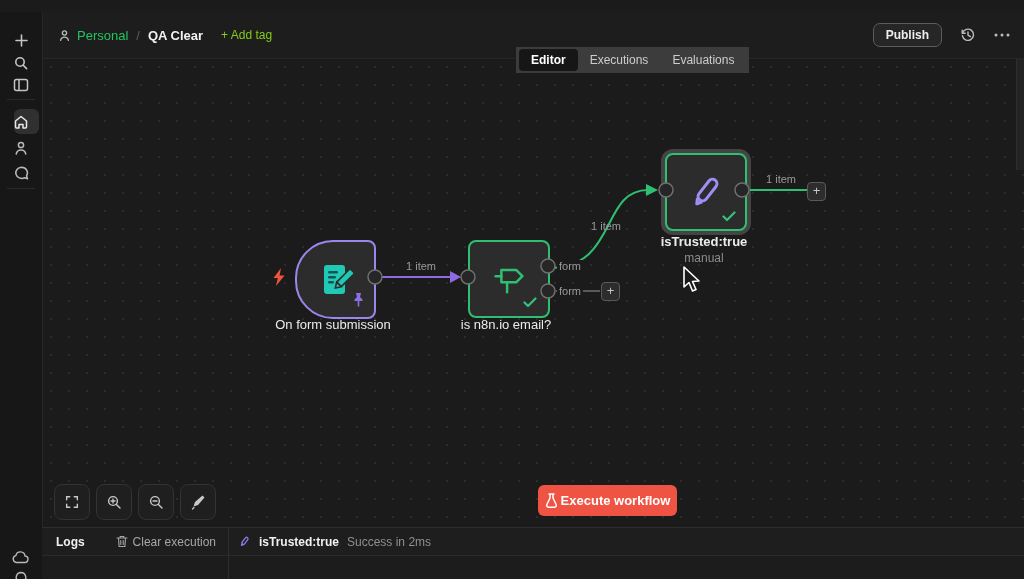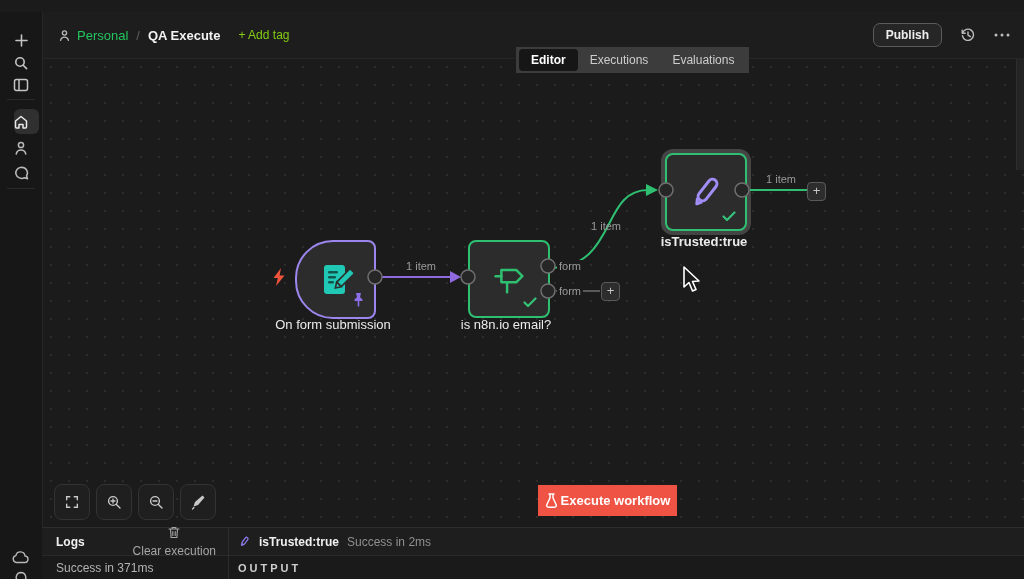--- a/index.html
+++ b/index.html
@@ -38,30 +38,30 @@
   .node-sub{position:absolute;width:170px;text-align:center;font-size:12px;color:#8d8d8d;z-index:3;}
   .conn-label{position:absolute;width:60px;text-align:center;font-size:11px;color:#9a9a9a;z-index:3;}
   .port-label{position:absolute;font-size:11px;color:#9a9a9a;background:#1b1b1b;padding:0 2px;z-index:3;}
   .pluschip{position:absolute;width:17px;height:17px;background:#2d2d2d;border:1px solid #5a5a5a;border-radius:4px;
     color:#c9c9c9;font-size:13px;line-height:15px;text-align:center;z-index:3;cursor:pointer;}
   .nodecheck{position:absolute;z-index:3;}
   .overlay{position:absolute;left:0;top:0;z-index:2;pointer-events:none;}
   
   .ctl{position:absolute;width:34px;height:34px;background:#1f1f1f;border:1px solid #333333;border-radius:8px;
     display:flex;align-items:center;justify-content:center;color:#c9c9c9;cursor:pointer;z-index:5;}
-  .execbtn{left:538px;top:485px;width:139px;height:31px;background:#ef5343;border:none;border-radius:0;color:#ffffff;
+  .execbtn{left:538px;top:485px;width:139px;height:31px;background:#ef5343;border:none;border-radius:6px;color:#ffffff;
     font-size:13px;font-weight:bold;display:flex;align-items:center;justify-content:center;gap:3px;cursor:pointer;z-index:5;font-family:inherit;}
   
   .logs{left:42px;top:527px;right:0;height:52px;background:#1c1c1c;border-top:1px solid #2d2d2d;z-index:5;}
   .logs-row1{position:absolute;left:0;top:0;right:0;height:27px;border-bottom:1px solid #2a2a2a;display:flex;align-items:center;background:#1e1e1e;}
   .logs-row2{position:absolute;left:0;top:28px;right:0;height:24px;display:flex;align-items:center;background:#1a1a1a;}
   .logs-vdiv{position:absolute;left:186px;top:0;bottom:0;width:1px;background:#2d2d2d;}
   .lcell{width:186px;display:flex;align-items:center;flex:none;}
   .logs-title{font-size:12px;font-weight:bold;color:#f0f0f0;margin-left:14px;}
-  .clear{margin-left:auto;margin-right:12px;display:flex;align-items:center;gap:5px;color:#a6a6a6;font-size:12px;cursor:pointer;flex-direction:column;}
+  .clear{margin-left:auto;margin-right:12px;display:flex;align-items:center;gap:5px;color:#a6a6a6;font-size:12px;cursor:pointer;}
   .entry{display:flex;align-items:center;gap:8px;margin-left:10px;font-size:12px;}
   .entry .nm{color:#f0f0f0;font-weight:bold;}
   .entry .st{color:#8f8f8f;}
   .runstatus{font-size:12px;color:#b3b3b3;margin-left:14px;}
   .outlabel{font-size:11px;font-weight:bold;letter-spacing:3px;color:#cfcfcf;margin-left:10px;}
   .cursor{position:absolute;left:682px;top:266px;z-index:20;}
 </style>
 </head>
 <body>
 
@@ -120,21 +120,21 @@
   <div class="abs header">
     <div class="crumb">
       <span class="proj">
         <svg width="13" height="13" viewBox="0 0 16 16">
             <circle cx="8" cy="5" r="2.6" stroke="#bcbcbc" stroke-width="1.6" fill="none"></circle>
             <path d="M3.2 14c.6-2.8 2.5-4 4.8-4s4.2 1.2 4.8 4" stroke="#bcbcbc" stroke-width="1.6" fill="none" stroke-linecap="round"></path>
           </svg>
         <span>Personal</span>
       </span>
       <span class="sep">/</span>
-      <span class="wf">QA Execute</span>
+      <span class="wf">QA Clear</span>
     </div>
     <span class="addtag">+ Add tag</span>
     <div class="hright">
       <button class="publish">Publish</button>
       <button class="iconbtn">
         <svg width="16" height="16" viewBox="0 0 16 16">
             <path d="M2.2 3.2v3h3" stroke="#bdbdbd" stroke-width="1.4" fill="none" stroke-linecap="round" stroke-linejoin="round"></path>
             <path d="M2.6 6A5.6 5.6 0 1 1 2.4 8.6" stroke="#bdbdbd" stroke-width="1.4" fill="none" stroke-linecap="round"></path>
             <path d="M8 5v3.2l2.3 1.4" stroke="#bdbdbd" stroke-width="1.4" fill="none" stroke-linecap="round"></path>
           </svg>
@@ -198,20 +198,21 @@
       <g transform="rotate(38 20 20)">
         <rect x="15.5" y="5" width="9" height="25" rx="4.5" stroke="#a18df6" stroke-width="3" fill="none"></rect>
         <path d="M17 30 l3 5 3-5" stroke="#a18df6" stroke-width="3" fill="none" stroke-linejoin="round"></path>
       </g>
     </svg>
   </div>
   <svg class="nodecheck" style="left:722px;top:211px" width="14" height="11" viewBox="0 0 14 11">
     <path d="M1.5 5.5 L5 9 L12.5 1.5" stroke="#35c27a" stroke-width="2.2" fill="none" stroke-linecap="round" stroke-linejoin="round"></path>
   </svg>
   <div class="node-label" style="left:619px;top:234px;font-weight:bold">isTrusted:true</div>
+  <div class="node-sub" style="left:619px;top:251px">manual</div>
   <div class="pluschip" style="left:807px;top:182px">+</div>
 
   <svg class="overlay" width="1024" height="579" viewBox="0 0 1024 579">
     <path d="M382 277 H450" stroke="#8f6ae0" stroke-width="2" fill="none"></path>
     <polygon points="450,271 461,277 450,283" fill="#8f6ae0"></polygon>
     <path d="M556 291 H600" stroke="#5a5a5a" stroke-width="2" fill="none"></path>
     <path d="M549 268 C 618 268 600 190 648 190" stroke="#2fbf71" stroke-width="2" fill="none"></path>
     <polygon points="646,184 658,190 646,196" fill="#2fbf71"></polygon>
     <path d="M750 190 H807" stroke="#2fbf71" stroke-width="2" fill="none"></path>
     <circle cx="375" cy="277" r="7" fill="#262626" stroke="#6f6f6f" stroke-width="1.5"></circle>
@@ -274,26 +275,20 @@
         <svg width="13" height="13" viewBox="0 0 40 40">
             <g transform="rotate(38 20 20)">
               <rect x="15.5" y="5" width="9" height="25" rx="4.5" stroke="#8a78e8" stroke-width="4" fill="none"></rect>
               <path d="M17 30 l3 5 3-5" stroke="#8a78e8" stroke-width="4" fill="none" stroke-linejoin="round"></path>
             </g>
           </svg>
         <span class="nm">isTrusted:true</span>
         <span class="st">Success in 2ms</span>
       </div>
     </div>
-    <div class="logs-row2">
-      <div class="lcell">
-        <span class="runstatus">Success in 371ms</span>
-      </div>
-      <span class="outlabel">OUTPUT</span>
-    </div>
     <div class="logs-vdiv"></div>
   </div>
 
   <svg class="cursor" width="19" height="28" viewBox="0 0 19 28">
     <path d="M2 1 L2 21 L7 16.5 L10.5 25 L14 23.5 L10.5 15.5 L17 15 Z" fill="#1a1a1a" stroke="#ffffff" stroke-width="1.6" stroke-linejoin="round"></path>
   </svg>
 
 </div>
 
 </body></html>

